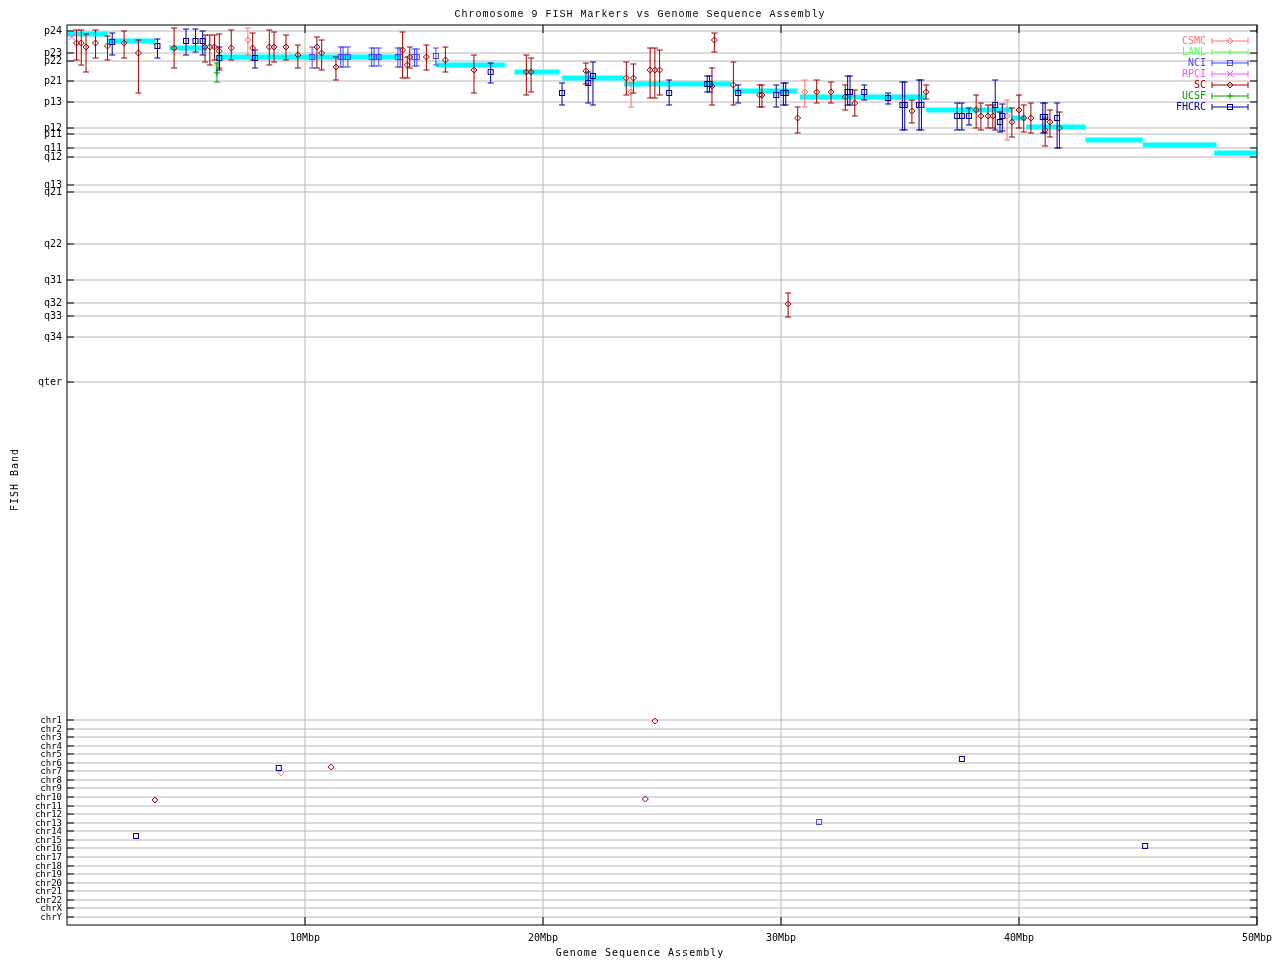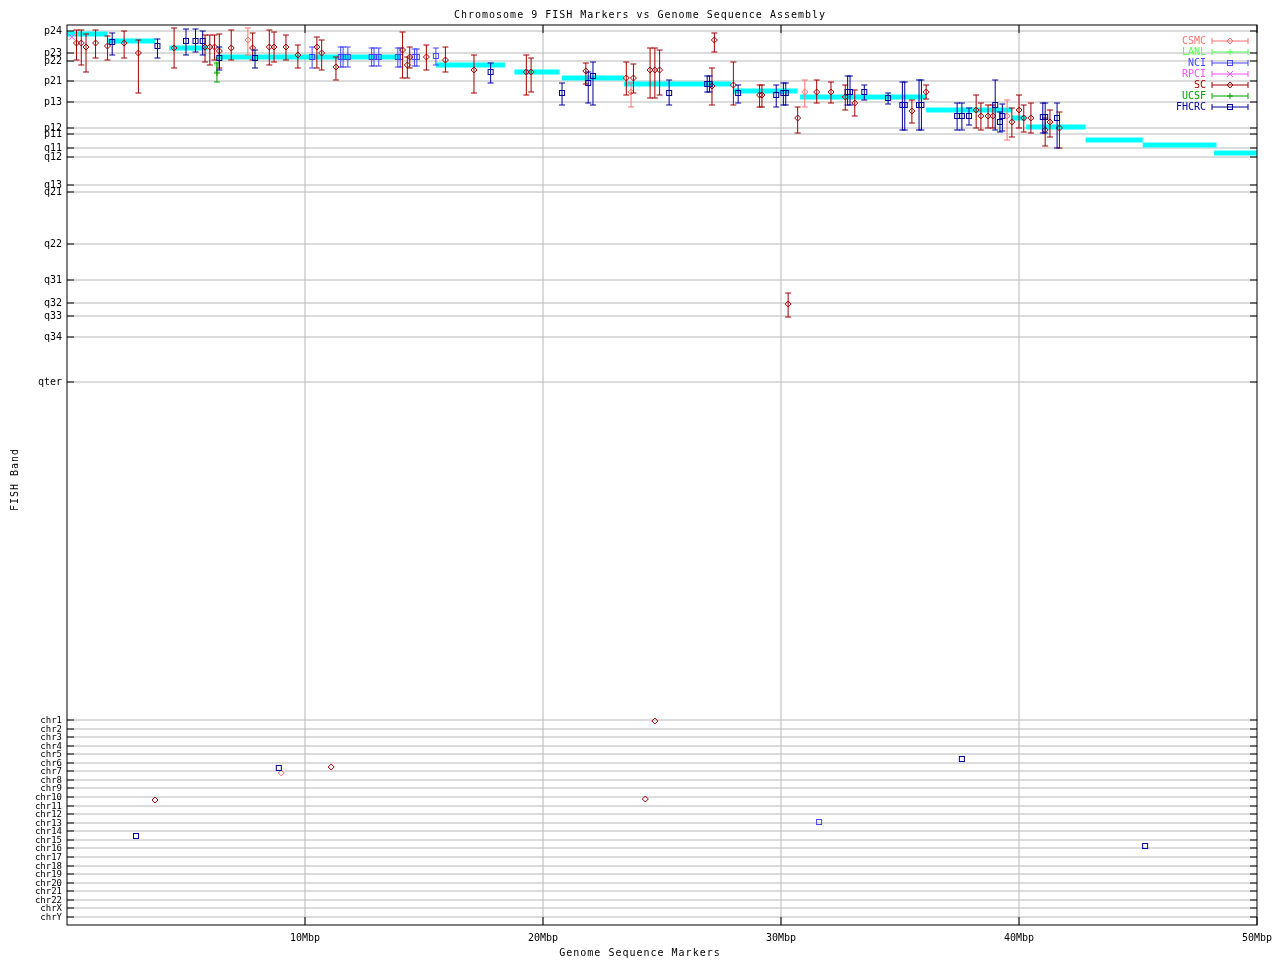--- a/index.html
+++ b/index.html
@@ -1,33 +1,33 @@
 <!DOCTYPE html>
 <html><head>
 <meta charset="utf-8">
 <style>
   html,body{margin:0;padding:0;background:#ffffff;}
   body{width:1280px;height:960px;position:relative;
        font-family:"DejaVu Sans Mono","Liberation Mono",monospace;
        color:#000;overflow:hidden;}
   .title{position:absolute;top:9px;left:0;width:1280px;text-align:center;
-         font-size:10px;letter-spacing:1px;}
+         font-size:10px;letter-spacing:1px;font-family:Liberation Mono, monospace;}
   .xlabel{position:absolute;top:947px;left:0;width:1280px;text-align:center;
           font-size:10px;letter-spacing:1px;}
   .ylabel{position:absolute;left:-31px;top:474px;width:90px;text-align:center;
           font-size:10px;letter-spacing:1px;transform:rotate(-90deg);}
   svg{position:absolute;left:0;top:0;}
   text{font-family:"DejaVu Sans Mono","Liberation Mono",monospace;}
 </style>
 </head>
 <body>
 
 <div class="title">Chromosome 9 FISH Markers vs Genome Sequence Assembly</div>
 <div class="ylabel">FISH Band</div>
-<div class="xlabel">Genome Sequence Markers</div>
+<div class="xlabel">Genome Sequence Assembly</div>
 
 <svg width="1280" height="960" viewBox="0 0 1280 960">
     <g>
       <line x1="67" y1="31" x2="1257" y2="31" stroke="#b8b8b8" stroke-width="1"></line>
       <line x1="67" y1="53" x2="1257" y2="53" stroke="#b8b8b8" stroke-width="1"></line>
       <line x1="67" y1="61" x2="1257" y2="61" stroke="#b8b8b8" stroke-width="1"></line>
       <line x1="67" y1="81" x2="1257" y2="81" stroke="#b8b8b8" stroke-width="1"></line>
       <line x1="67" y1="102" x2="1257" y2="102" stroke="#b8b8b8" stroke-width="1"></line>
       <line x1="67" y1="128" x2="1257" y2="128" stroke="#b8b8b8" stroke-width="1"></line>
       <line x1="67" y1="134" x2="1257" y2="134" stroke="#b8b8b8" stroke-width="1"></line>

